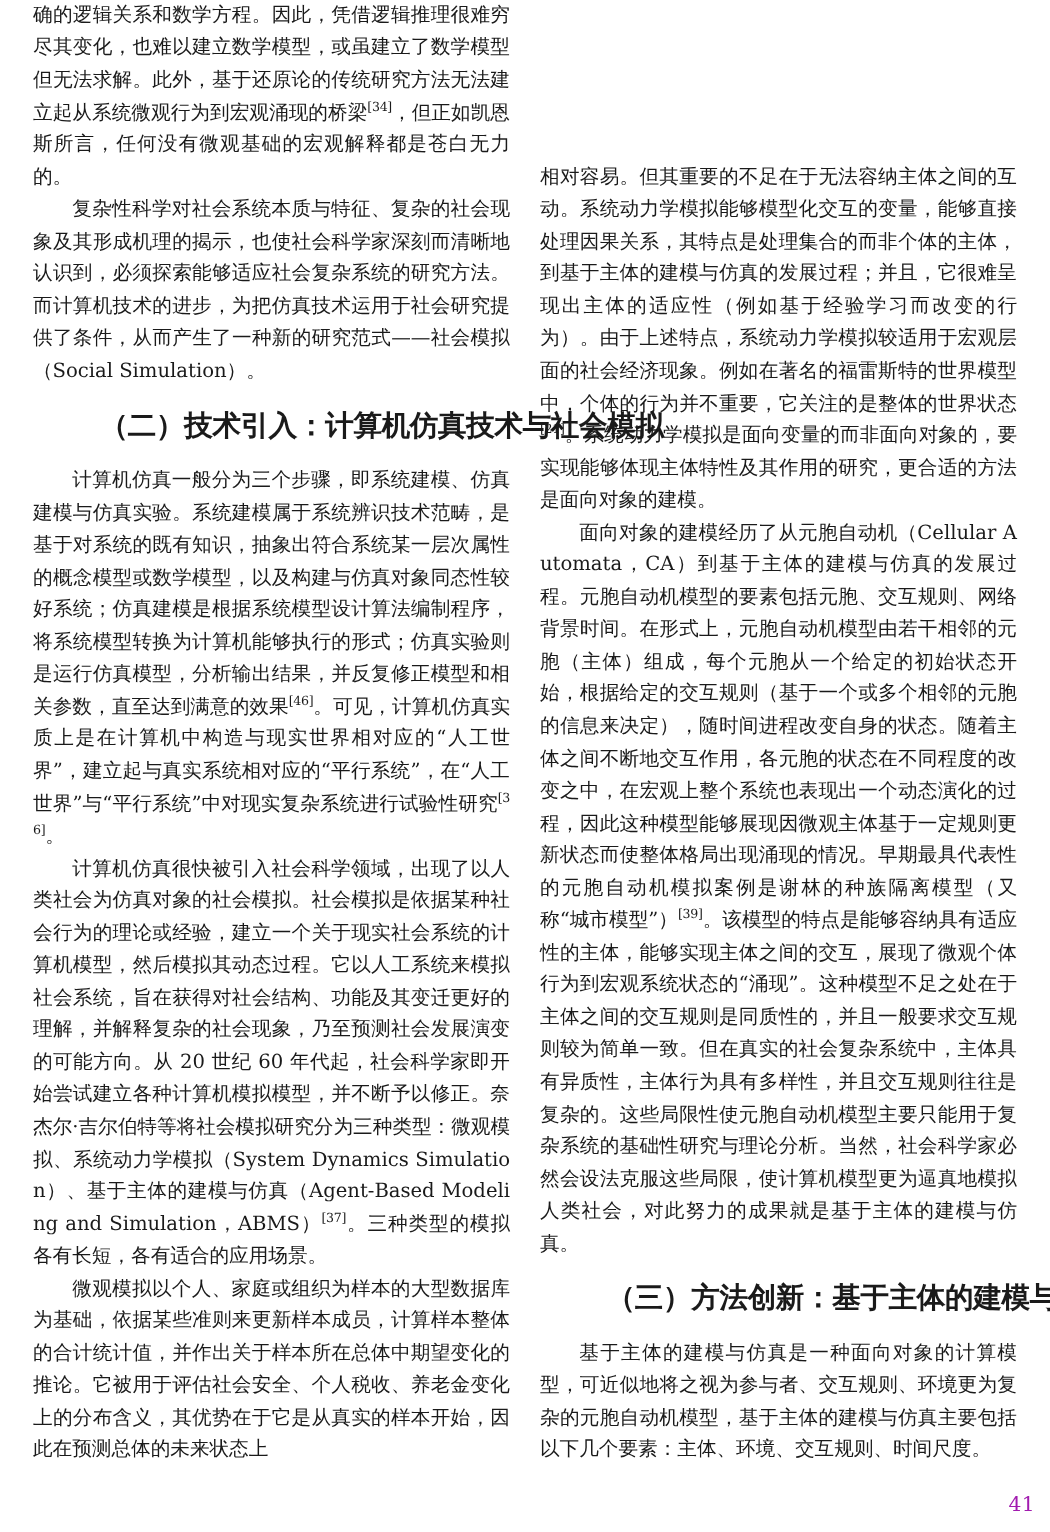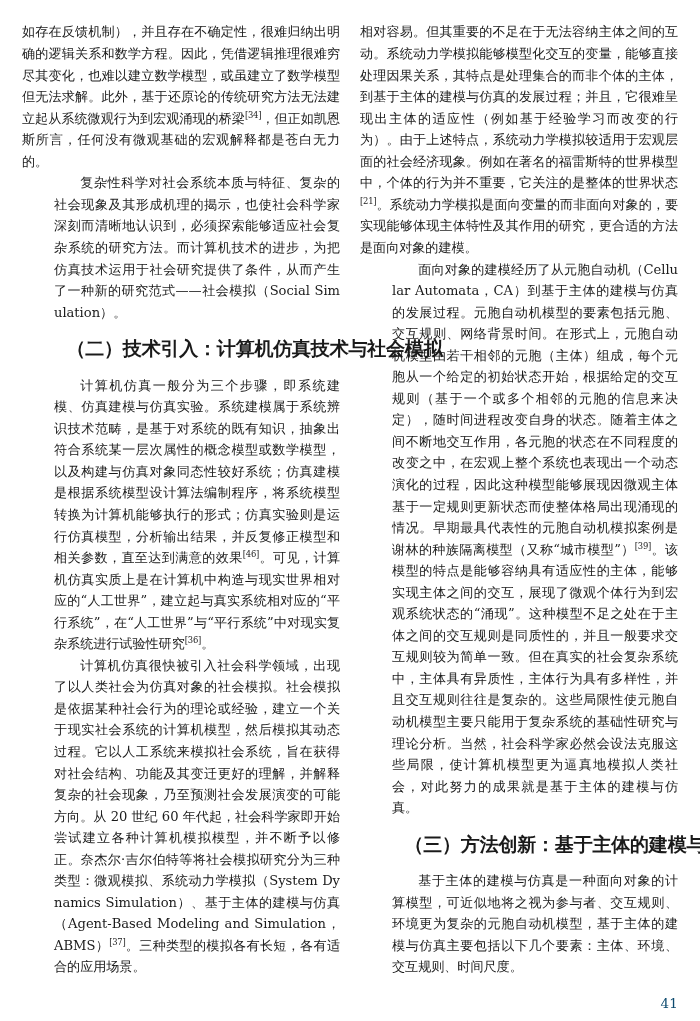--- a/index.html
+++ b/index.html
@@ -40,46 +40,45 @@
     text-align: justify;
     text-justify: inter-character;
     letter-spacing: -0.02px;
     text-indent: 0;
     word-break: break-all;
     overflow-wrap: anywhere;
     hanging-punctuation: allow-end;
   }
   p.indent {
     text-indent: 2em;
-    margin-left: 32px;
   }
   h2.section-heading {
     margin: 15px;
     font-size: 19px;
     line-height: 21.55px;
     font-family: "DejaVu Sans", "Liberation Sans", sans-serif;
     font-weight: bold;
     text-indent: 1.55em;
     letter-spacing: -0.2px;
     white-space: nowrap;
   }
   sup.ref {
     font-size: 8.4px;
     line-height: 0;
     vertical-align: 0.62em;
     letter-spacing: -0.2px;
     font-family: "DejaVu Serif", "Liberation Serif", serif;
   }
   .page-number {
     position: absolute;
-    right: 22px;
+    right: 10px;
     bottom: 10px;
     font-size: 13.5px;
     font-family: "DejaVu Serif", "Liberation Serif", serif;
-    color: #0c4a6e;
+    color: #a21caf;
     letter-spacing: 0.2px;
   }
 </style>
 </head>
 <body>
 
 <div class="page">
   <div class="columns">
 
     <div class="col">
@@ -87,20 +86,21 @@
       <p><span>如存在反馈机制），并且存在不确定性，很难归纳出明确的逻辑关系和数学方程。因此，凭借逻辑推理很难穷尽其变化，也难以建立数学模型，或虽建立了数学模型但无法求解。此外，基于还原论的传统研究方法无法建立起从系统微观行为到宏观涌现的桥梁</span><sup class="ref">[34]</sup><span>，但正如凯恩斯所言，任何没有微观基础的宏观解释都是苍白无力的。</span></p>
 
       <p class="indent">复杂性科学对社会系统本质与特征、复杂的社会现象及其形成机理的揭示，也使社会科学家深刻而清晰地认识到，必须探索能够适应社会复杂系统的研究方法。而计算机技术的进步，为把仿真技术运用于社会研究提供了条件，从而产生了一种新的研究范式——社会模拟（Social Simulation）。</p>
 
       <h2 class="section-heading">（二）技术引入：计算机仿真技术与社会模拟</h2>
 
       <p class="indent"><span>计算机仿真一般分为三个步骤，即系统建模、仿真建模与仿真实验。系统建模属于系统辨识技术范畴，是基于对系统的既有知识，抽象出符合系统某一层次属性的概念模型或数学模型，以及构建与仿真对象同态性较好系统；仿真建模是根据系统模型设计算法编制程序，将系统模型转换为计算机能够执行的形式；仿真实验则是运行仿真模型，分析输出结果，并反复修正模型和相关参数，直至达到满意的效果</span><sup class="ref">[46]</sup><span>。可见，计算机仿真实质上是在计算机中构造与现实世界相对应的“人工世界”，建立起与真实系统相对应的“平行系统”，在“人工世界”与“平行系统”中对现实复杂系统进行试验性研究</span><sup class="ref">[36]</sup><span>。</span></p>
 
       <p class="indent"><span>计算机仿真很快被引入社会科学领域，出现了以人类社会为仿真对象的社会模拟。社会模拟是依据某种社会行为的理论或经验，建立一个关于现实社会系统的计算机模型，然后模拟其动态过程。它以人工系统来模拟社会系统，旨在获得对社会结构、功能及其变迁更好的理解，并解释复杂的社会现象，乃至预测社会发展演变的可能方向。从 20 世纪 60 年代起，社会科学家即开始尝试建立各种计算机模拟模型，并不断予以修正。奈杰尔·吉尔伯特等将社会模拟研究分为三种类型：微观模拟、系统动力学模拟（System Dynamics Simulation）、基于主体的建模与仿真（Agent-Based Modeling and Simulation，ABMS）</span><sup class="ref">[37]</sup><span>。三种类型的模拟各有长短，各有适合的应用场景。</span></p>
 
+      <p class="indent">微观模拟以个人、家庭或组织为样本的大型数据库为基础，依据某些准则来更新样本成员，计算样本整体的合计统计值，并作出关于样本所在总体中期望变化的推论。它被用于评估社会安全、个人税收、养老金变化上的分布含义，其优势在于它是从真实的样本开始，因此在预测总体的未来状态上</p>
 
     </div>
 
     <div class="col">
 
       <p><span>相对容易。但其重要的不足在于无法容纳主体之间的互动。系统动力学模拟能够模型化交互的变量，能够直接处理因果关系，其特点是处理集合的而非个体的主体，到基于主体的建模与仿真的发展过程；并且，它很难呈现出主体的适应性（例如基于经验学习而改变的行为）。由于上述特点，系统动力学模拟较适用于宏观层面的社会经济现象。例如在著名的福雷斯特的世界模型中，个体的行为并不重要，它关注的是整体的世界状态</span><sup class="ref">[21]</sup><span>。系统动力学模拟是面向变量的而非面向对象的，要实现能够体现主体特性及其作用的研究，更合适的方法是面向对象的建模。</span></p>
 
       <p class="indent"><span>面向对象的建模经历了从元胞自动机（Cellular Automata，CA）到基于主体的建模与仿真的发展过程。元胞自动机模型的要素包括元胞、交互规则、网络背景时间。在形式上，元胞自动机模型由若干相邻的元胞（主体）组成，每个元胞从一个给定的初始状态开始，根据给定的交互规则（基于一个或多个相邻的元胞的信息来决定），随时间进程改变自身的状态。随着主体之间不断地交互作用，各元胞的状态在不同程度的改变之中，在宏观上整个系统也表现出一个动态演化的过程，因此这种模型能够展现因微观主体基于一定规则更新状态而使整体格局出现涌现的情况。早期最具代表性的元胞自动机模拟案例是谢林的种族隔离模型（又称“城市模型”）</span><sup class="ref">[39]</sup><span>。该模型的特点是能够容纳具有适应性的主体，能够实现主体之间的交互，展现了微观个体行为到宏观系统状态的“涌现”。这种模型不足之处在于主体之间的交互规则是同质性的，并且一般要求交互规则较为简单一致。但在真实的社会复杂系统中，主体具有异质性，主体行为具有多样性，并且交互规则往往是复杂的。这些局限性使元胞自动机模型主要只能用于复杂系统的基础性研究与理论分析。当然，社会科学家必然会设法克服这些局限，使计算机模型更为逼真地模拟人类社会，对此努力的成果就是基于主体的建模与仿真。</span></p>
 
       <h2 class="section-heading">（三）方法创新：基于主体的建模与仿真</h2>

